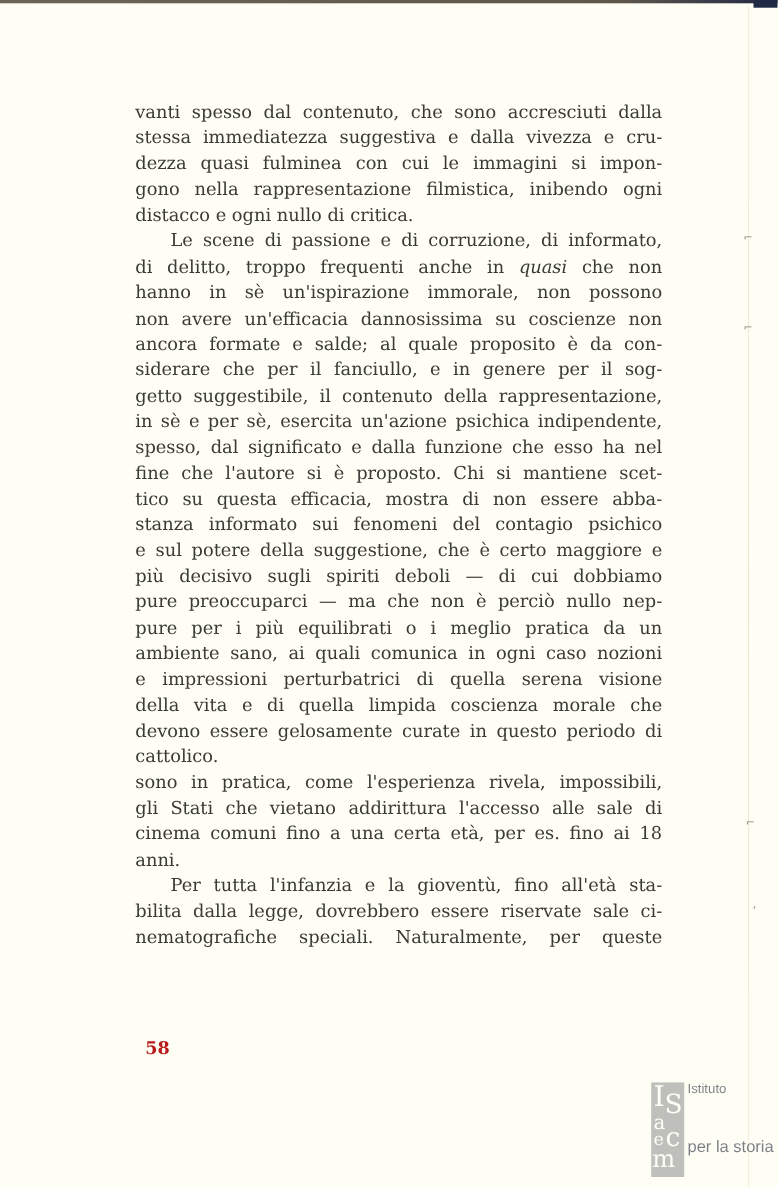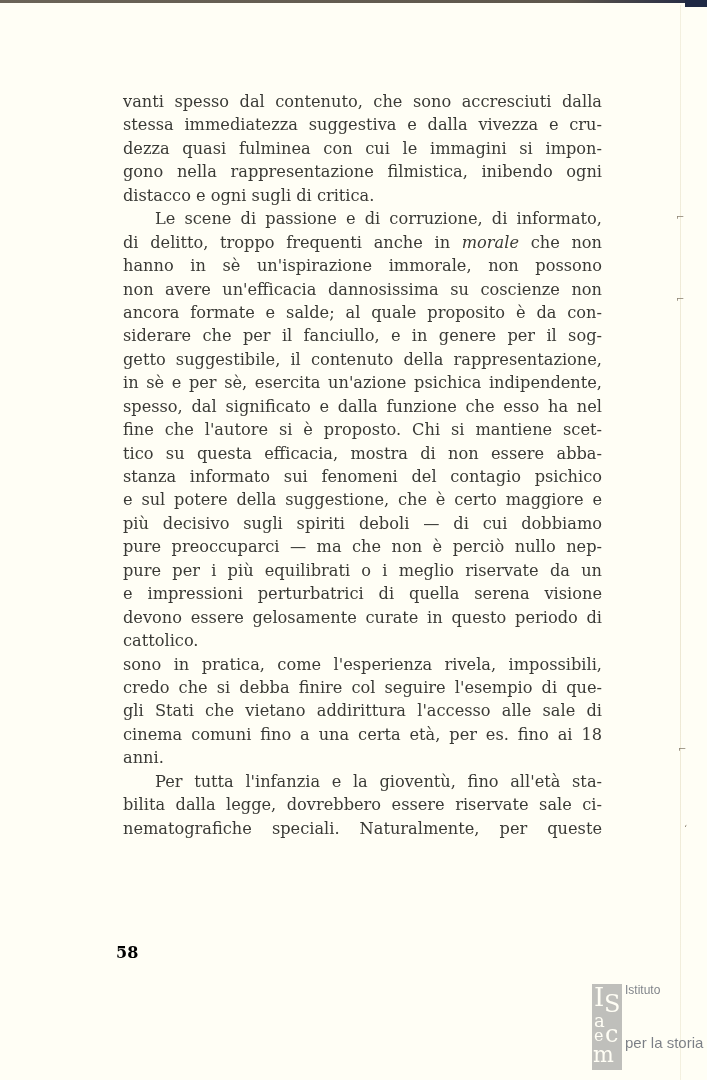--- a/index.html
+++ b/index.html
@@ -61,25 +61,25 @@
       height: 23.45px;
     }
     .line.last {
       text-align-last: left;
     }
     .line.indent {
       padding-left: 32px;
     }
     .page-number {
       position: absolute;
-      left: 116px;
+      left: 132px;
       top: 943px;
       font-size: 16px;
       font-weight: bold;
-      color: #000000;
+      color: #b91c1c;
     }
     .logo {
       position: absolute;
       left: 592px;
       top: 984px;
       width: 115px;
       height: 88px;
       opacity: 0.55;
     }
     .logo-mark {
@@ -118,46 +118,47 @@
 <span class="fold-mark" style="left:676px;top:294px;">⌐</span>
 <span class="fold-mark" style="left:678px;top:744px;">⌐</span>
 <span class="fold-mark" style="left:684px;top:824px;">ʻ</span>
 
 <div class="page-text" id="page-text">
     <div>
       <span class="line">vanti spesso dal contenuto, che sono accresciuti dalla</span>
       <span class="line">stessa immediatezza suggestiva e dalla vivezza e cru-</span>
       <span class="line">dezza quasi fulminea con cui le immagini si impon-</span>
       <span class="line">gono nella rappresentazione filmistica, inibendo ogni</span>
-      <span class="line last">distacco e ogni sugli di critica.</span>
+      <span class="line last">distacco e ogni nullo di critica.</span>
     </div>
     <div>
       <span class="line indent">Le scene di passione e di corruzione, di informato,</span>
-      <span class="line">di delitto, troppo frequenti anche in <i>morale</i> che non</span>
+      <span class="line">di delitto, troppo frequenti anche in <i>quasi</i> che non</span>
       <span class="line">hanno in sè un'ispirazione immorale, non possono</span>
       <span class="line">non avere un'efficacia dannosissima su coscienze non</span>
       <span class="line">ancora formate e salde; al quale proposito è da con-</span>
       <span class="line">siderare che per il fanciullo, e in genere per il sog-</span>
       <span class="line">getto suggestibile, il contenuto della rappresentazione,</span>
       <span class="line">in sè e per sè, esercita un'azione psichica indipendente,</span>
       <span class="line">spesso, dal significato e dalla funzione che esso ha nel</span>
       <span class="line">fine che l'autore si è proposto. Chi si mantiene scet-</span>
       <span class="line">tico su questa efficacia, mostra di non essere abba-</span>
       <span class="line">stanza informato sui fenomeni del contagio psichico</span>
       <span class="line">e sul potere della suggestione, che è certo maggiore e</span>
       <span class="line">più decisivo sugli spiriti deboli — di cui dobbiamo</span>
       <span class="line">pure preoccuparci — ma che non è perciò nullo nep-</span>
-      <span class="line">pure per i più equilibrati o i meglio riservate da un</span>
+      <span class="line">pure per i più equilibrati o i meglio pratica da un</span>
+      <span class="line">ambiente sano, ai quali comunica in ogni caso nozioni</span>
       <span class="line">e impressioni perturbatrici di quella serena visione</span>
+      <span class="line">della vita e di quella limpida coscienza morale che</span>
       <span class="line">devono essere gelosamente curate in questo periodo di</span>
       <span class="line last">cattolico.</span>
     </div>
     <div>
       <span class="line">sono in pratica, come l'esperienza rivela, impossibili,</span>
-      <span class="line">credo che si debba finire col seguire l'esempio di que-</span>
       <span class="line">gli Stati che vietano addirittura l'accesso alle sale di</span>
       <span class="line">cinema comuni fino a una certa età, per es. fino ai 18</span>
       <span class="line last">anni.</span>
     </div>
     <div>
       <span class="line indent">Per tutta l'infanzia e la gioventù, fino all'età sta-</span>
       <span class="line">bilita dalla legge, dovrebbero essere riservate sale ci-</span>
       <span class="line">nematografiche speciali. Naturalmente, per queste</span>
     </div>
   </div>

